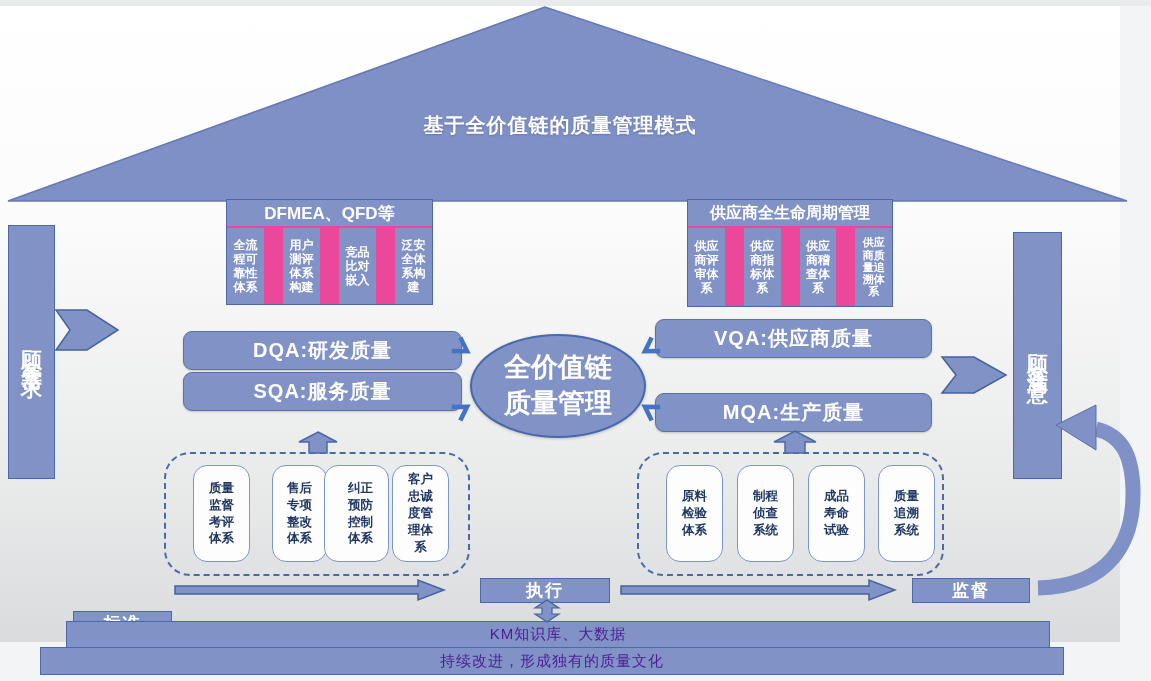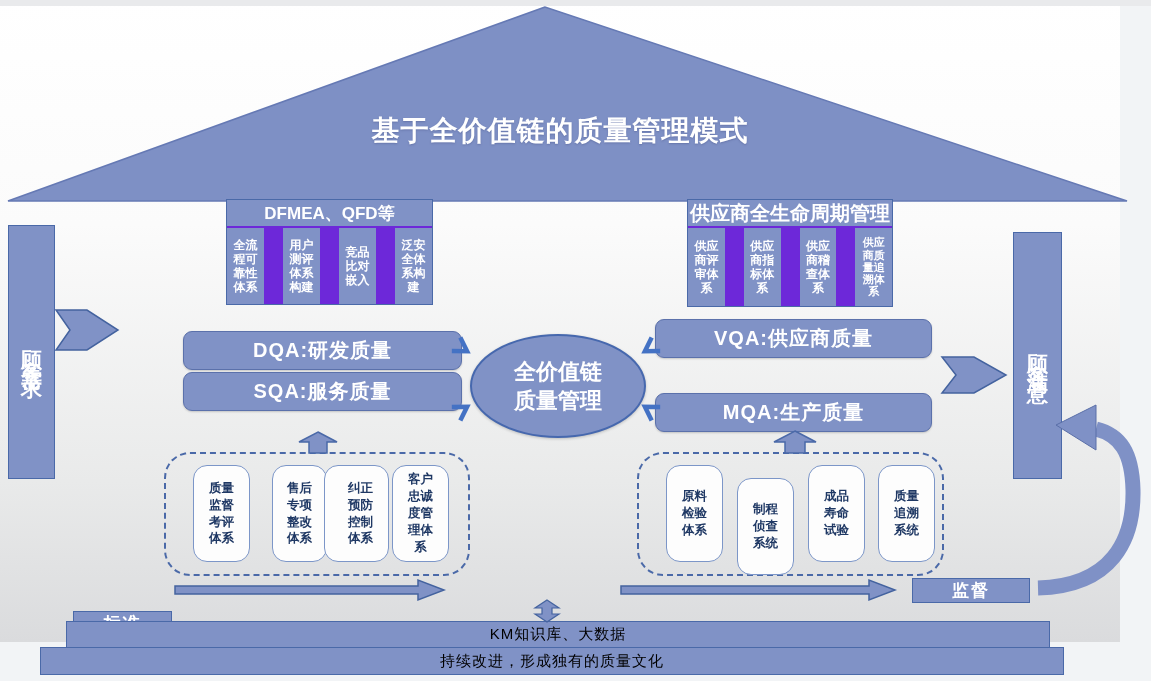--- a/index.html
+++ b/index.html
@@ -10,39 +10,39 @@
   .topstrip{position:absolute;left:0;top:0;width:1151px;height:6px;background:#e9eaec;}
   .lyr{position:absolute;z-index:2;}
   svg.shape{position:absolute;z-index:3;pointer-events:none;overflow:visible;}
   svg.back{z-index:1;}
   .ml{white-space:pre-line;}
   .rbox{border-radius:9px;display:flex;align-items:center;justify-content:center;
         font-weight:bold;font-size:20px;letter-spacing:1px;
         background:#8092C6;border:1.5px solid #5B71AB;color:#fff;box-shadow:0 1px 2px rgba(0,0,0,.18);}
   .vbar{display:flex;align-items:center;justify-content:center;background:#8092C6;border:1.5px solid #4A69A8;}
   .vtxt{writing-mode:vertical-rl;text-orientation:upright;color:#fff;font-weight:bold;font-size:21px;letter-spacing:9px;}
-  .cluster{display:flex;flex-direction:column;gap:2px;background:#6d28d9;border:1.5px solid #4A69A8;z-index:2;position:absolute;}
+  .cluster{display:flex;flex-direction:column;gap:2px;background:#ec4899;border:1.5px solid #4A69A8;z-index:2;position:absolute;}
   .cluster .hd{background:#8092C6;color:#fff;font-weight:bold;text-align:center;
                display:flex;align-items:center;justify-content:center;}
   .cluster .row{display:flex;gap:19px;flex:1;}
   .cluster .cell{flex:1;background:#8092C6;color:#fff;font-weight:bold;font-size:12px;line-height:1.18;
                  display:flex;align-items:center;justify-content:center;text-align:center;}
   .cell.small{font-size:11px;line-height:1.12;}
   .ellipse{border-radius:50%;background:#8092C6;border:2px solid #4668AE;color:#fff;font-weight:bold;
-           font-size:22px;line-height:1.32;display:flex;align-items:center;justify-content:center;
+           font-size:27px;line-height:1.32;display:flex;align-items:center;justify-content:center;
            text-align:center;box-shadow:0 1px 3px rgba(0,0,0,.2);}
   .dashed{border:2.5px dashed #4A69A8;border-radius:26px;position:absolute;z-index:2;}
   .wbox{position:absolute;background:#fdfdfd;border:1.5px solid #7C96C8;border-radius:14px;
         color:#1F3864;font-weight:bold;font-size:12.5px;line-height:1.35;
         display:flex;align-items:center;justify-content:center;text-align:center;}
   .fbar{display:flex;align-items:center;justify-content:center;background:#8092C6;border:1.5px solid #4A69A8;
         color:#fff;font-weight:bold;font-size:17px;letter-spacing:2px;}
   .wide{display:flex;align-items:center;justify-content:center;background:#8092C6;border:1.5px solid #4A69A8;
-        color:#000000;font-size:15px;letter-spacing:1px;}
-  .title{color:#fff;font-weight:bold;font-size:28px;text-align:center;letter-spacing:1px;
+        color:#4c1d95;font-size:15px;letter-spacing:1px;}
+  .title{color:#fff;font-weight:bold;font-size:20px;text-align:center;letter-spacing:1px;
          text-shadow:0 1px 2px rgba(60,70,120,.35);}
 </style>
 </head>
 <body>
 
 <div class="stage">
   <div class="canvas"></div>
   <div class="topstrip"></div>
 
   <svg class="shape back" style="left:0;top:0" width="1151" height="220">
@@ -65,21 +65,21 @@
 比对
 嵌入</div>
       <div class="cell ml">泛安
 全体
 系构
 建</div>
     </div>
   </div>
 
   <div class="cluster" style="left:687px;top:199px;width:204px;height:106px;">
-    <div class="hd" style="height:26px;font-size:20px;">供应商全生命周期管理</div>
+    <div class="hd" style="height:26px;font-size:16px;">供应商全生命周期管理</div>
     <div class="row">
       <div class="cell ml">供应
 商评
 审体
 系</div>
       <div class="cell ml">供应
 商指
 标体
 系</div>
       <div class="cell ml">供应
@@ -146,21 +146,21 @@
 忠诚
 度管
 理体
 系</div>
   </div>
 
   <div class="dashed" style="left:637px;top:452px;width:303px;height:120px;">
     <div class="wbox ml" style="left:27px;top:11px;width:55px;height:95px;">原料
 检验
 体系</div>
-    <div class="wbox ml" style="left:98px;top:24px;width:55px;height:95px;">制程
+    <div class="wbox ml" style="left:98px;top:11px;width:55px;height:95px;">制程
 侦查
 系统</div>
     <div class="wbox ml" style="left:169px;top:11px;width:55px;height:95px;">成品
 寿命
 试验</div>
     <div class="wbox ml" style="left:239px;top:11px;width:55px;height:95px;">质量
 追溯
 系统</div>
   </div>
 
@@ -168,20 +168,21 @@
     <polygon points="20,1 39,11 29,11 29,22 11,22 11,11 1,11" fill="#8092C6" stroke="#4A69A8" stroke-width="1.5"></polygon>
     </svg>
   <svg class="shape" style="left:773px;top:430px;" width="44" height="24">
     <polygon points="22,1 43,12 32,12 32,23 12,23 12,12 1,12" fill="#8092C6" stroke="#4A69A8" stroke-width="1.5"></polygon>
     </svg>
 
   <div class="lyr fbar" style="left:73px;top:611px;width:97px;height:23px;">标准</div>
   <svg class="shape" style="left:174px;top:578px;" width="272" height="24">
     <polygon points="1,8 244,8 244,2 270,12 244,22 244,16 1,16" fill="#8092C6" stroke="#44639F" stroke-width="1.5"></polygon>
     </svg>
+  <div class="lyr fbar" style="left:480px;top:578px;width:128px;height:23px;">执行</div>
   <svg class="shape" style="left:620px;top:578px;" width="277" height="24">
     <polygon points="1,8 249,8 249,2 275,12 249,22 249,16 1,16" fill="#8092C6" stroke="#44639F" stroke-width="1.5"></polygon>
     </svg>
   <div class="lyr fbar" style="left:912px;top:578px;width:116px;height:23px;">监督</div>
 
   <svg class="shape" style="left:534px;top:599px;" width="26" height="24">
     <polygon points="13,1 25,9 18,9 18,15 25,15 13,23 1,15 8,15 8,9 1,9" fill="#8092C6" stroke="#44639F" stroke-width="1.2"></polygon>
     </svg>
 
   <svg class="shape" style="left:1020px;top:388px;" width="131" height="218">

